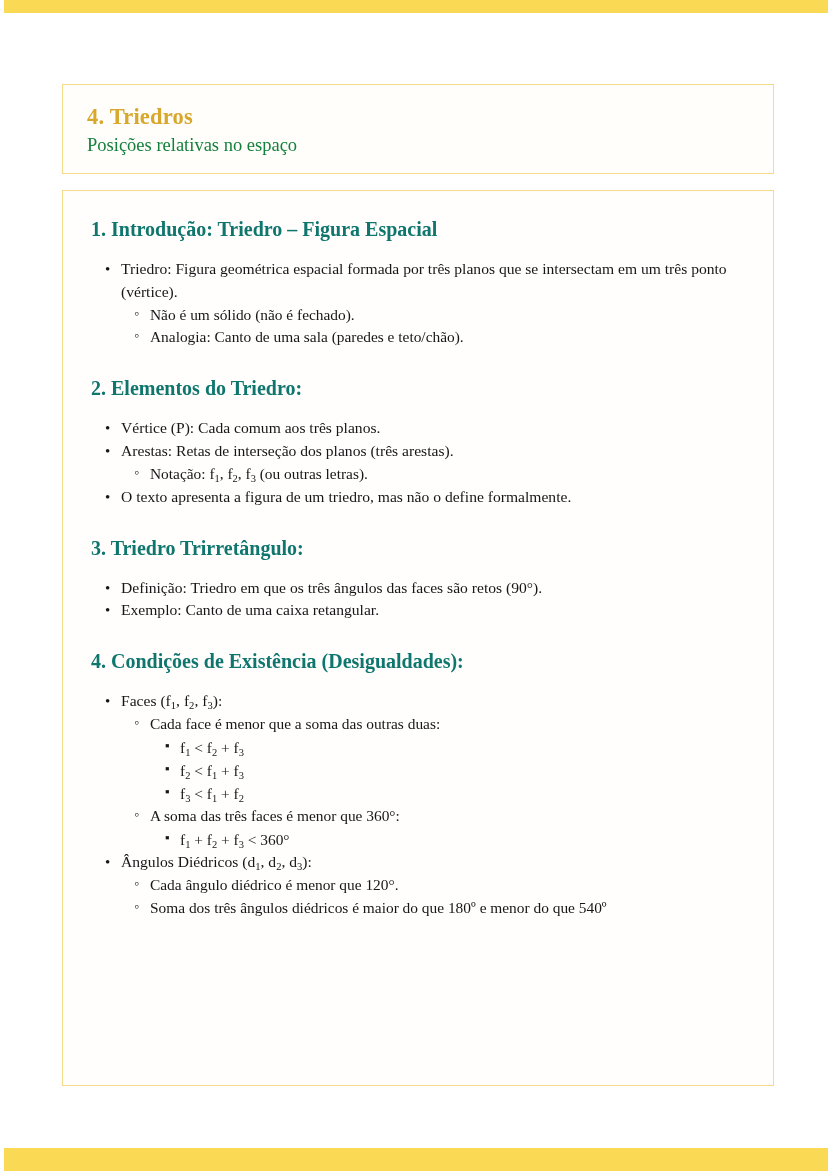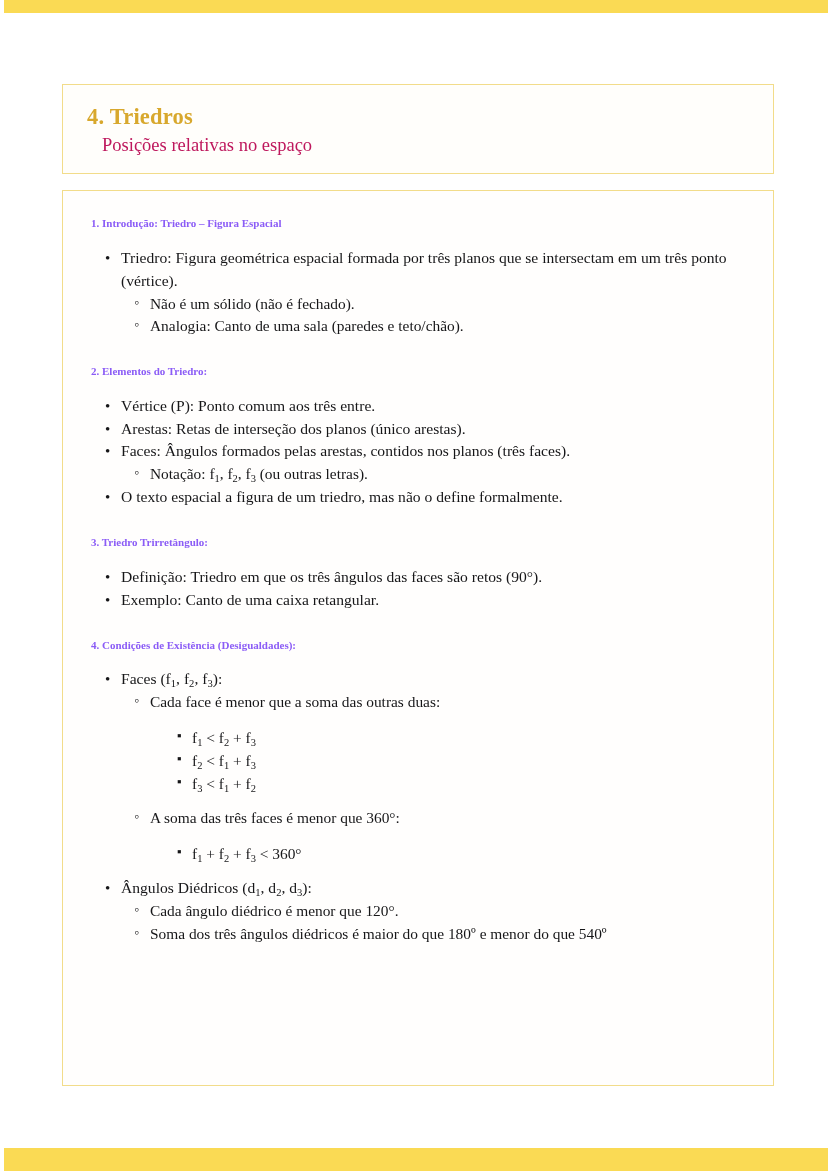--- a/index.html
+++ b/index.html
@@ -53,24 +53,24 @@
   }
   .doc-title {
     margin: 0;
     font-size: 22.5px;
     font-weight: bold;
     color: #d8a82d;
     letter-spacing: 0.2px;
     line-height: 1.18;
   }
   .doc-subtitle {
-    margin: 3px 0 0 15px;
+    margin: 3px 0 0 0;
     font-size: 18.5px;
     font-weight: normal;
-    color: #be185d;
+    color: #15803d;
     line-height: 1.2;
   }
 
   
   .content-card {
     position: absolute;
     left: 58px;
     top: 190px;
     width: 712px;
     height: 896px;
@@ -79,23 +79,23 @@
     background: #fffefd;
     padding: 26px 28px 20px 28px;
     overflow: hidden;
   }
 
   .section {
     margin: 0 0 6px 0;
   }
   .section-heading {
     margin: 0 0 16px 0;
-    font-size: 11px;
+    font-size: 20px;
     font-weight: bold;
-    color: #8b5cf6;
+    color: #0f766e;
     line-height: 1.25;
   }
   .section-spacer {
     height: 21px;
   }
 
   
   ul.lvl1 {
     margin: 0 0 0 0;
     padding-left: 30px;
@@ -132,21 +132,21 @@
   ul.lvl2 > li > .txt::before {
     content: "\25E6";
     position: absolute;
     left: -16px;
     top: 0;
     font-size: 14px;
     color: #161618;
   }
 
   ul.lvl3 {
-    margin: 12px;
+    margin: 0;
     padding-left: 30px;
     list-style: none;
   }
   ul.lvl3 > li {
     position: relative;
     font-size: 15.4px;
     color: #161618;
     line-height: 1.5;
   }
   ul.lvl3 > li > .txt::before {
@@ -197,35 +197,34 @@
                 </li>
               </ul>
             </li>
           </ul>
         </div>
         <div class="section-spacer"></div>
         <div class="section">
           <div class="section-heading">2. Elementos do Triedro:</div>
           <ul class="lvl1">
             <li>
-              <span class="txt">Vértice (P): Ponto comum aos três entre.</span>
-            </li>
-            <li>
-              <span class="txt">Arestas: Retas de interseção dos planos (único arestas).</span>
-            </li>
-            <li>
-              <span class="txt">Faces: Ângulos formados pelas arestas, contidos nos planos (três faces).</span>
+              <span class="txt">Vértice (P): Cada comum aos três planos.</span>
+            </li>
+            <li>
+              <span class="txt">Arestas: Retas de interseção dos planos (três arestas).</span>
+            </li>
+            <li>
               <ul class="lvl2">
                 <li>
                   <span class="txt">Notação: f<sub>1</sub>, f<sub>2</sub>, f<sub>3</sub> (ou outras letras).</span>
                 </li>
               </ul>
             </li>
             <li>
-              <span class="txt">O texto espacial a figura de um triedro, mas não o define formalmente.</span>
+              <span class="txt">O texto apresenta a figura de um triedro, mas não o define formalmente.</span>
             </li>
           </ul>
         </div>
         <div class="section-spacer"></div>
         <div class="section">
           <div class="section-heading">3. Triedro Trirretângulo:</div>
           <ul class="lvl1">
             <li>
               <span class="txt">Definição: Triedro em que os três ângulos das faces são retos (90°).</span>
             </li>

